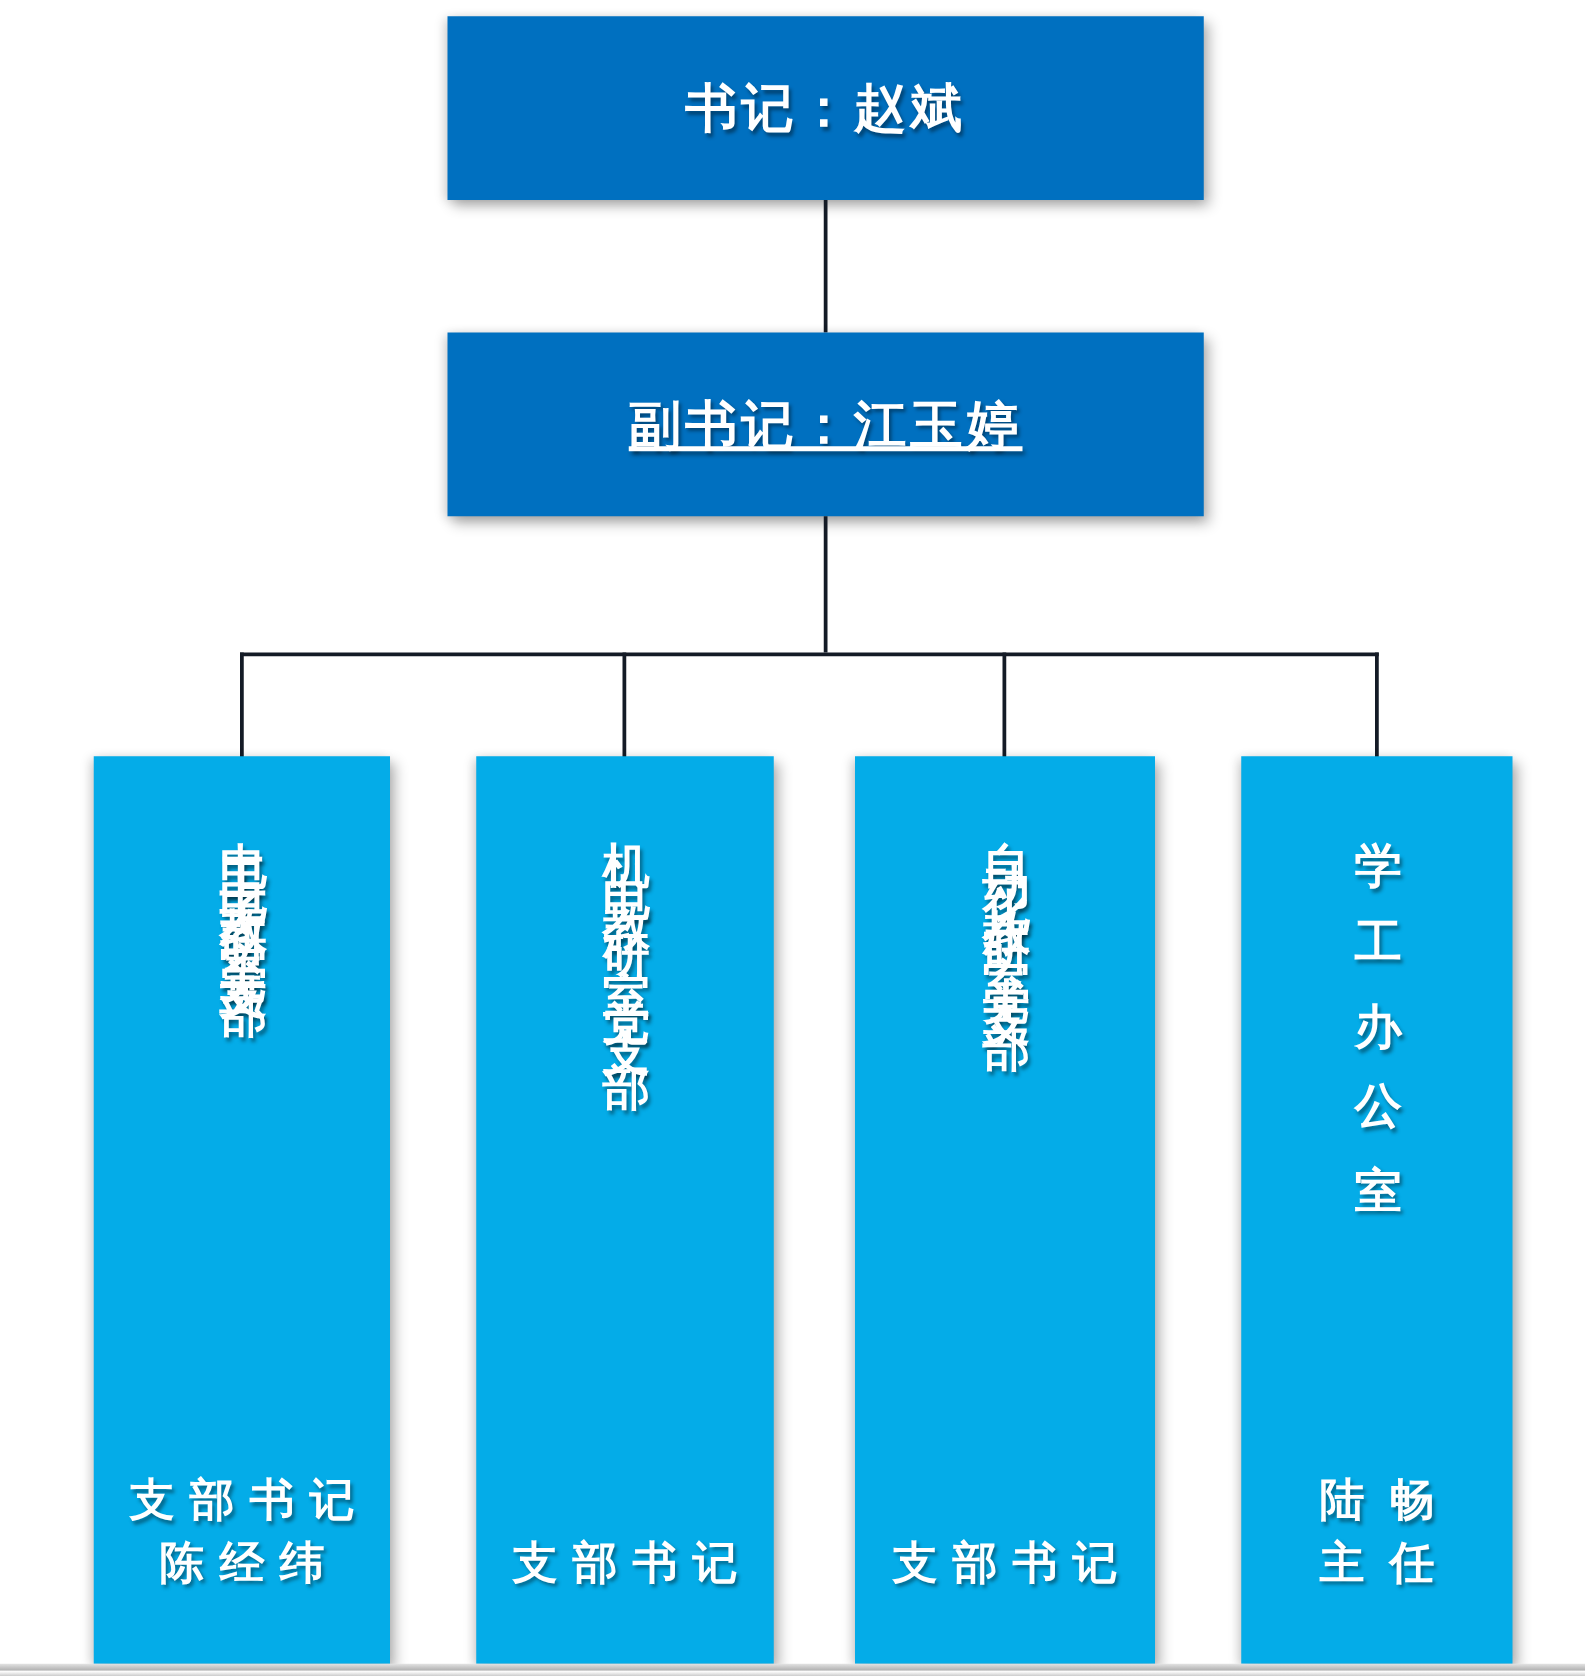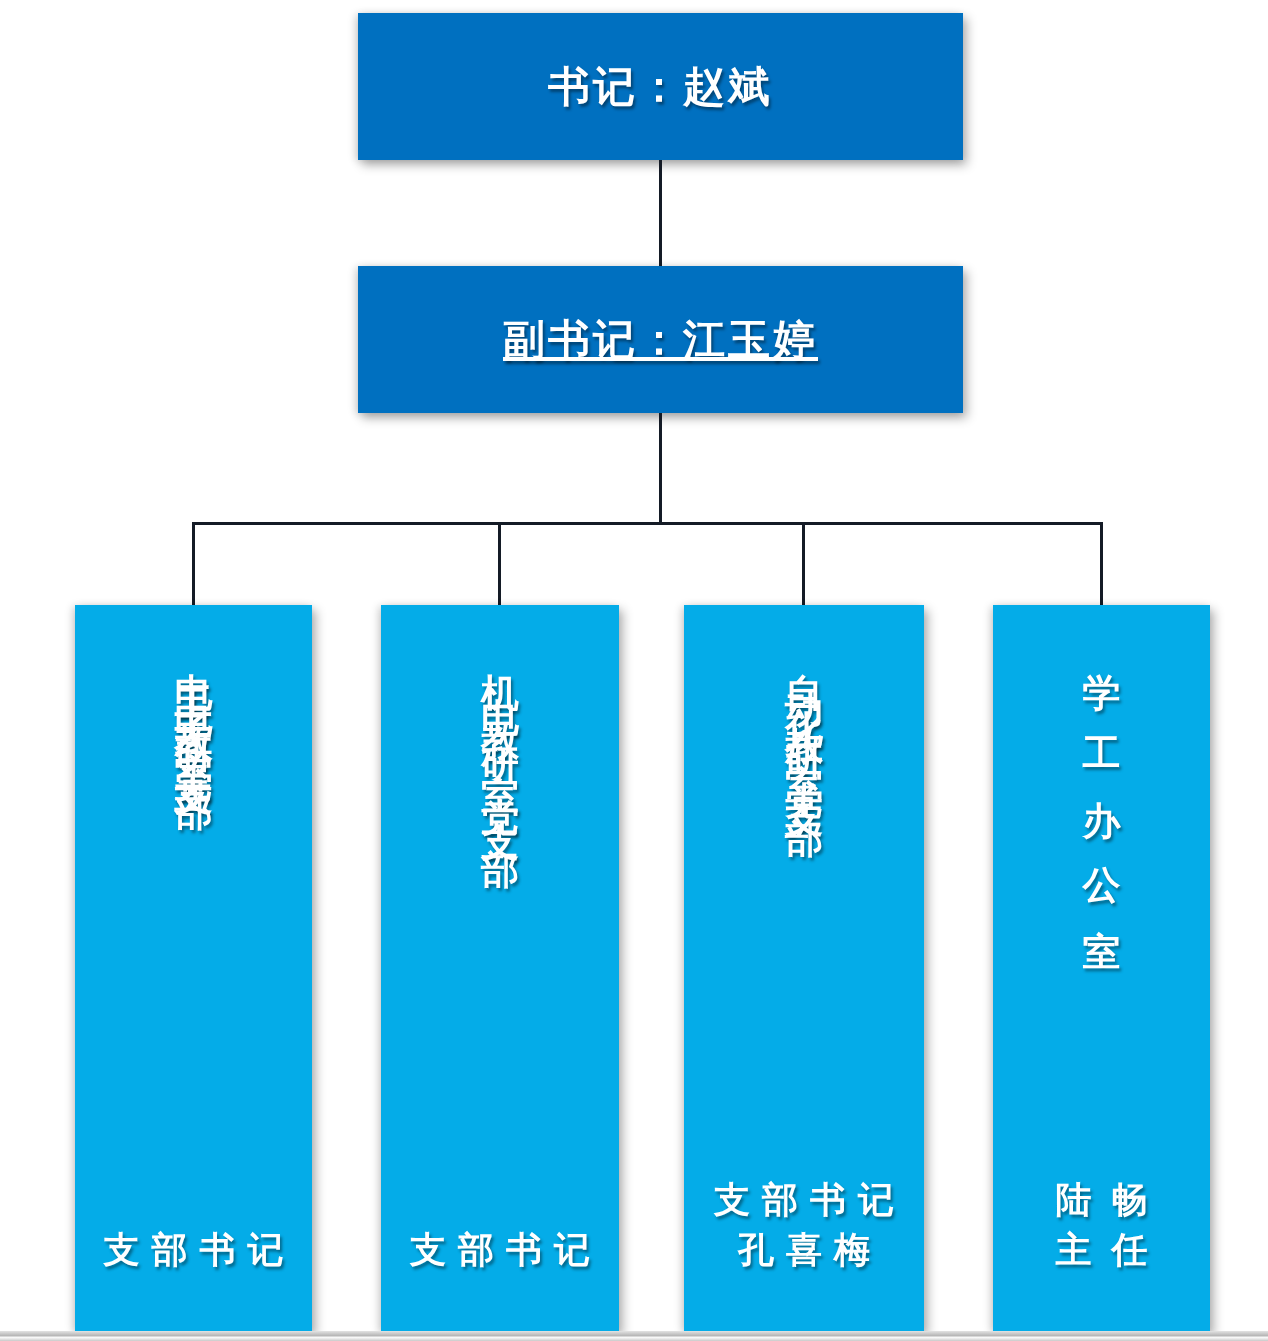--- a/index.html
+++ b/index.html
@@ -97,35 +97,35 @@
 
   <div class="line vline" style="left:192px;  top:522px; height:86px;"></div>
   <div class="line vline" style="left:498px;  top:522px; height:86px;"></div>
   <div class="line vline" style="left:802px;  top:522px; height:86px;"></div>
   <div class="line vline" style="left:1100px; top:522px; height:86px;"></div>
 
   <div class="branch b1">
     <div class="vtitle">电工电子教研室党支部</div>
     <div class="subtitle">
       <div>支部书记</div>
+      <div>陈经纬</div>
     </div>
   </div>
 
   <div class="branch b2">
     <div class="vtitle">机电教研室党支部</div>
     <div class="subtitle">
       <div>支部书记</div>
     </div>
   </div>
 
   <div class="branch b3">
     <div class="vtitle">自动化教研室党支部</div>
     <div class="subtitle">
       <div>支部书记</div>
-      <div>孔喜梅</div>
     </div>
   </div>
 
   <div class="branch b4">
     <div class="vtitle">学工办公室</div>
     <div class="subtitle">
       <div>陆畅</div>
       <div>主任</div>
     </div>
   </div>

